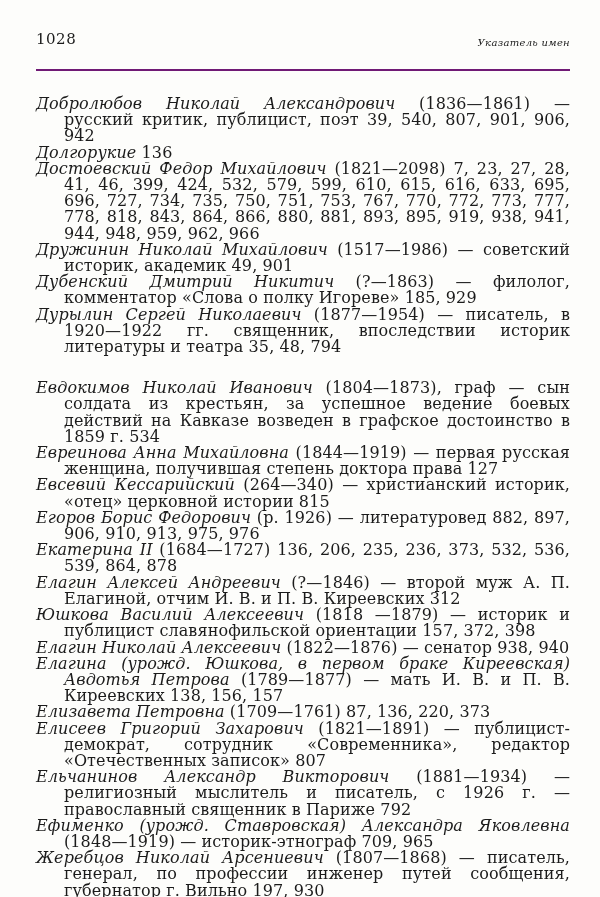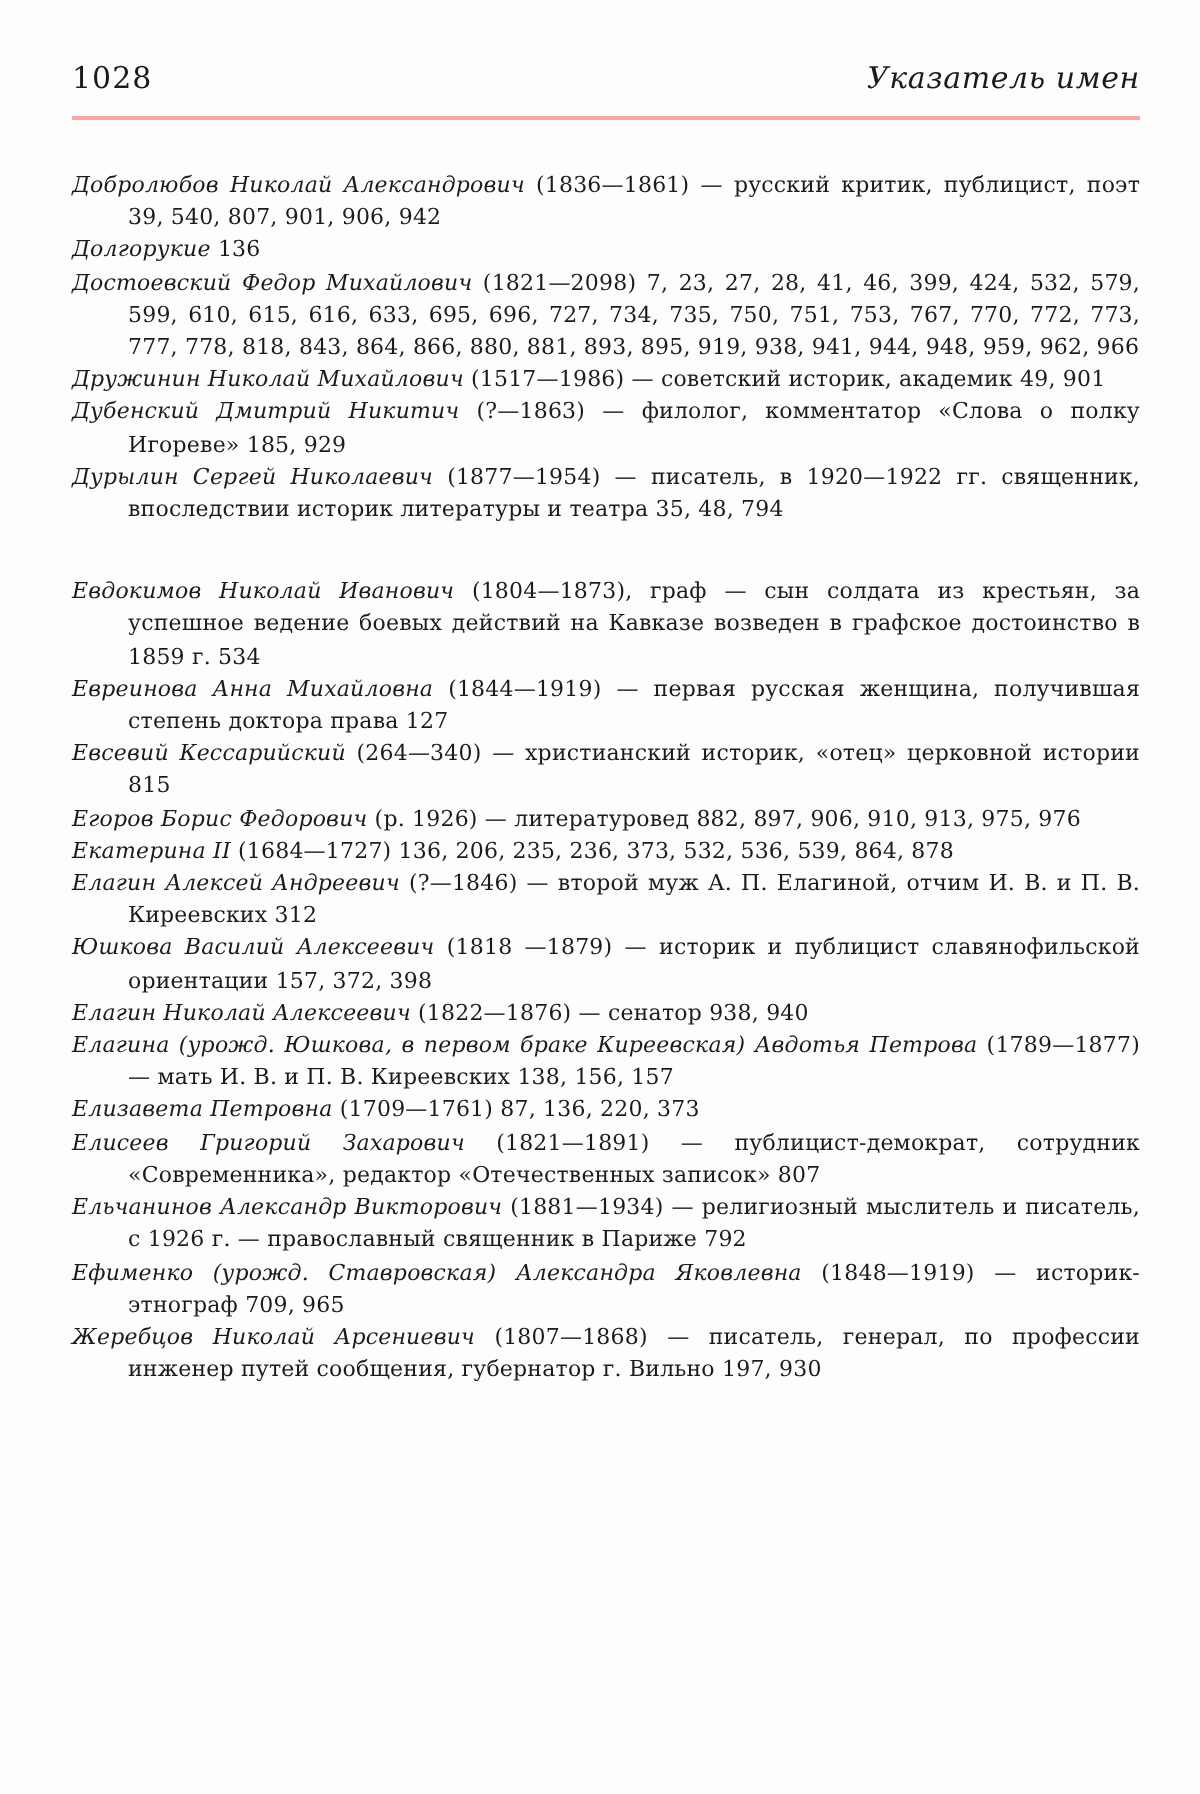--- a/index.html
+++ b/index.html
@@ -19,42 +19,42 @@
     box-sizing: border-box;
     width: 600px;
     height: 897px;
     padding: 30px 30px 20px 36px;
     background: #fdfdfb;
   }
   .page-header {
     display: flex;
     justify-content: space-between;
     align-items: flex-end;
-    border-bottom: 2px solid #fca5a5;
-    padding-bottom: 10px;
+    border-bottom: 2px solid #701a75;
+    padding-bottom: 21px;
     width: 534px;
   }
   .page-number {
     font-size: 15px;
     letter-spacing: 0.5px;
   }
   .running-title {
     font-style: italic;
-    font-size: 15px;
+    font-size: 10px;
     letter-spacing: 0.3px;
   }
   .index-list {
     margin-top: 25px;
     width: 534px;
   }
   .entry {
     margin: 0;
     padding-left: 28px;
     text-indent: -28px;
-    font-size: 11px;
+    font-size: 16px;
     line-height: 16.2px;
     text-align: justify;
     letter-spacing: 0.1px;
   }
   .entry.section-start {
     margin-top: 25px;
   }
   .entry .head {
     font-style: italic;
   }

